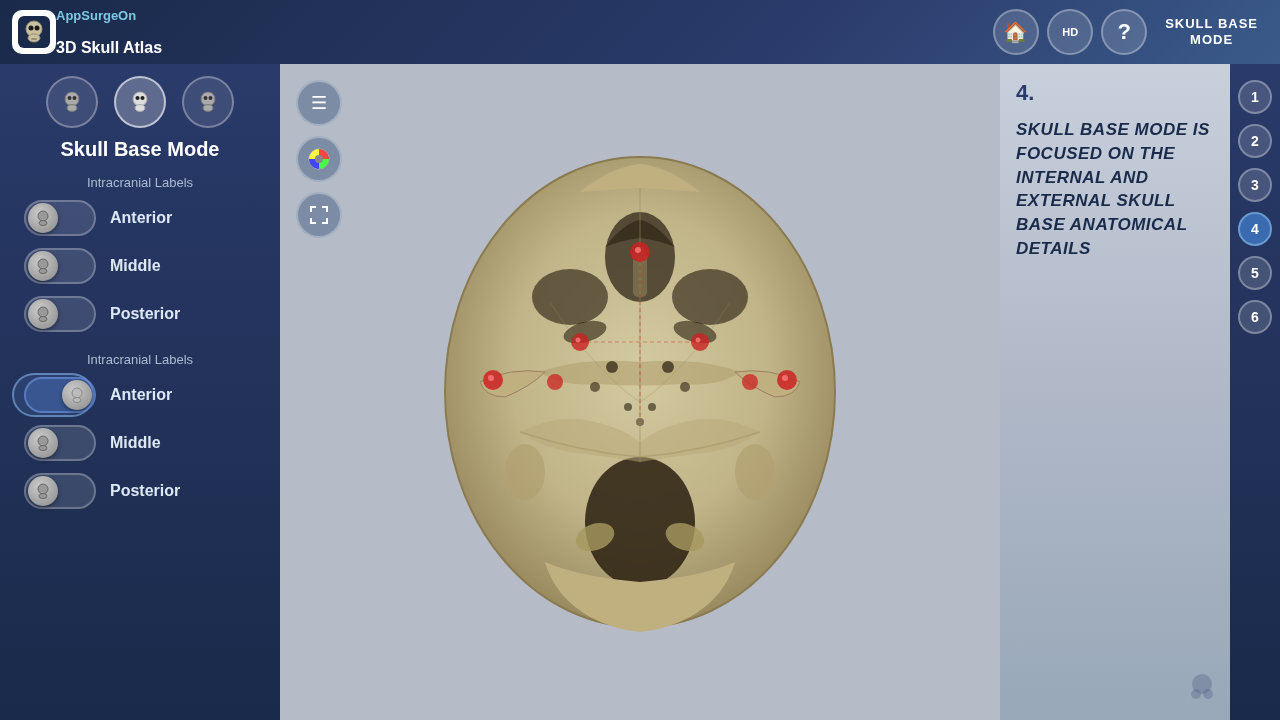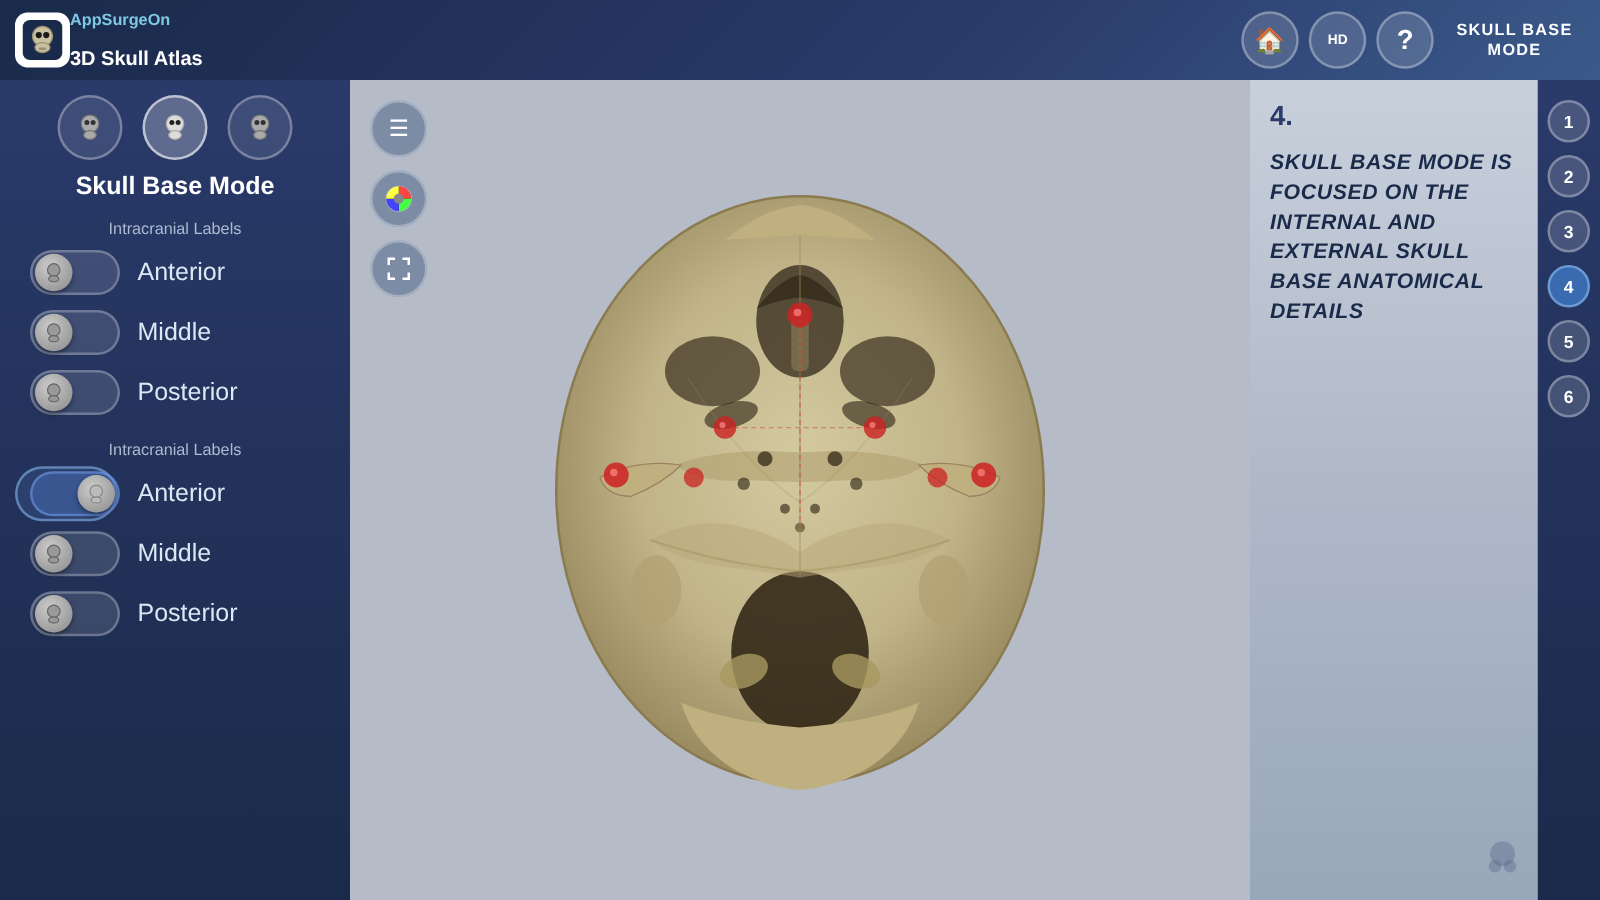--- a/index.html
+++ b/index.html
@@ -175,21 +175,22 @@
       align-items: center;
       justify-content: center;
       font-size: 14px;
       box-shadow: 0 2px 4px rgba(0,0,0,0.4);
     }
     .toggle-switch.on .toggle-knob { right: 2px; }
     .toggle-switch.off .toggle-knob { left: 2px; }
 
     .toggle-label {
       color: #dde8f5;
-      font-size: 20px;
+      font-size: 16px;
+      font-weight: bold;
     }
 
     .divider-space { height: 8px; }
 
     
     #center-viewer {
       flex: 1;
       background: #b5bcc8;
       position: relative;
       display: flex;

